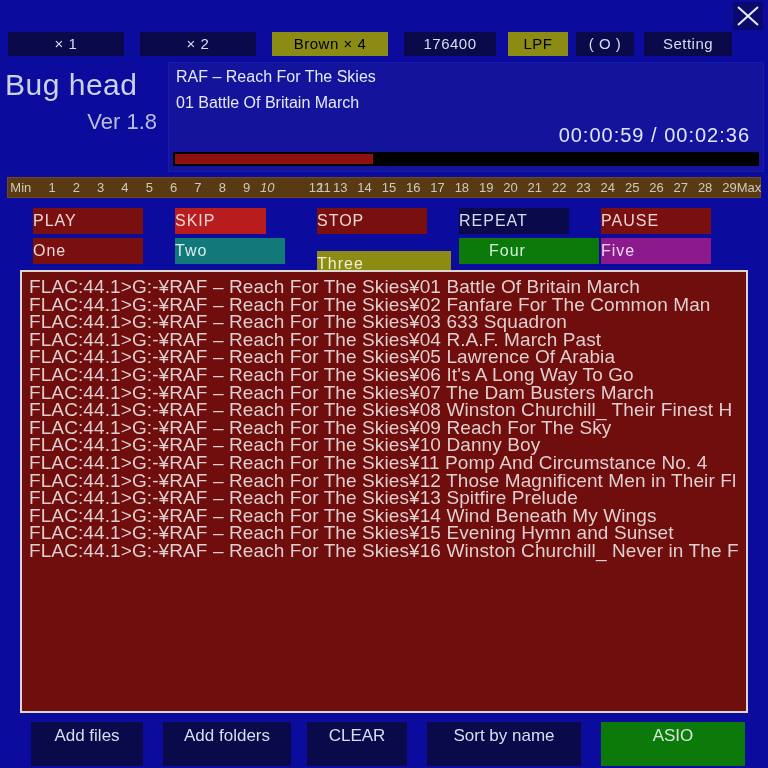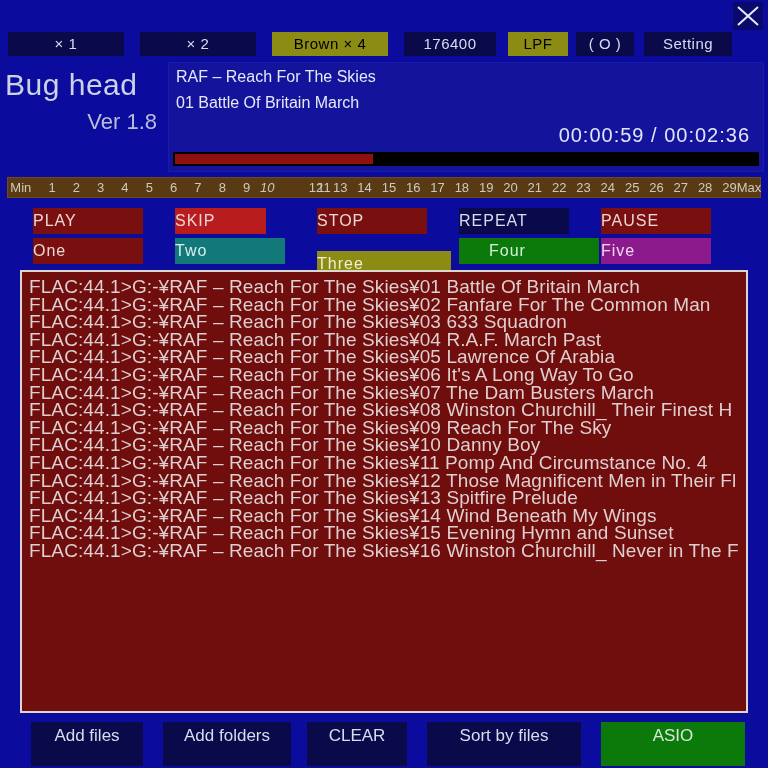--- a/index.html
+++ b/index.html
@@ -333,17 +333,17 @@
         <div class="prow">FLAC:44.1&gt;G:-¥RAF – Reach For The Skies¥14 Wind Beneath My Wings</div>
         <div class="prow">FLAC:44.1&gt;G:-¥RAF – Reach For The Skies¥15 Evening Hymn and Sunset</div>
         <div class="prow">FLAC:44.1&gt;G:-¥RAF – Reach For The Skies¥16 Winston Churchill_ Never in The F</div>
       </div>
   </div>
 
   <div id="bottombar">
       <div class="bbtn navy" style="left: 31px; width: 112px;">Add files</div>
       <div class="bbtn navy" style="left: 163px; width: 128px;">Add folders</div>
       <div class="bbtn navy" style="left: 307px; width: 100px;">CLEAR</div>
-      <div class="bbtn navy" style="left: 427px; width: 154px;">Sort by files</div>
+      <div class="bbtn navy" style="left: 427px; width: 154px;">Sort by name</div>
       <div class="bbtn green" style="left: 601px; width: 144px;">ASIO</div>
     </div>
 
 </div>
 
 </body></html>

